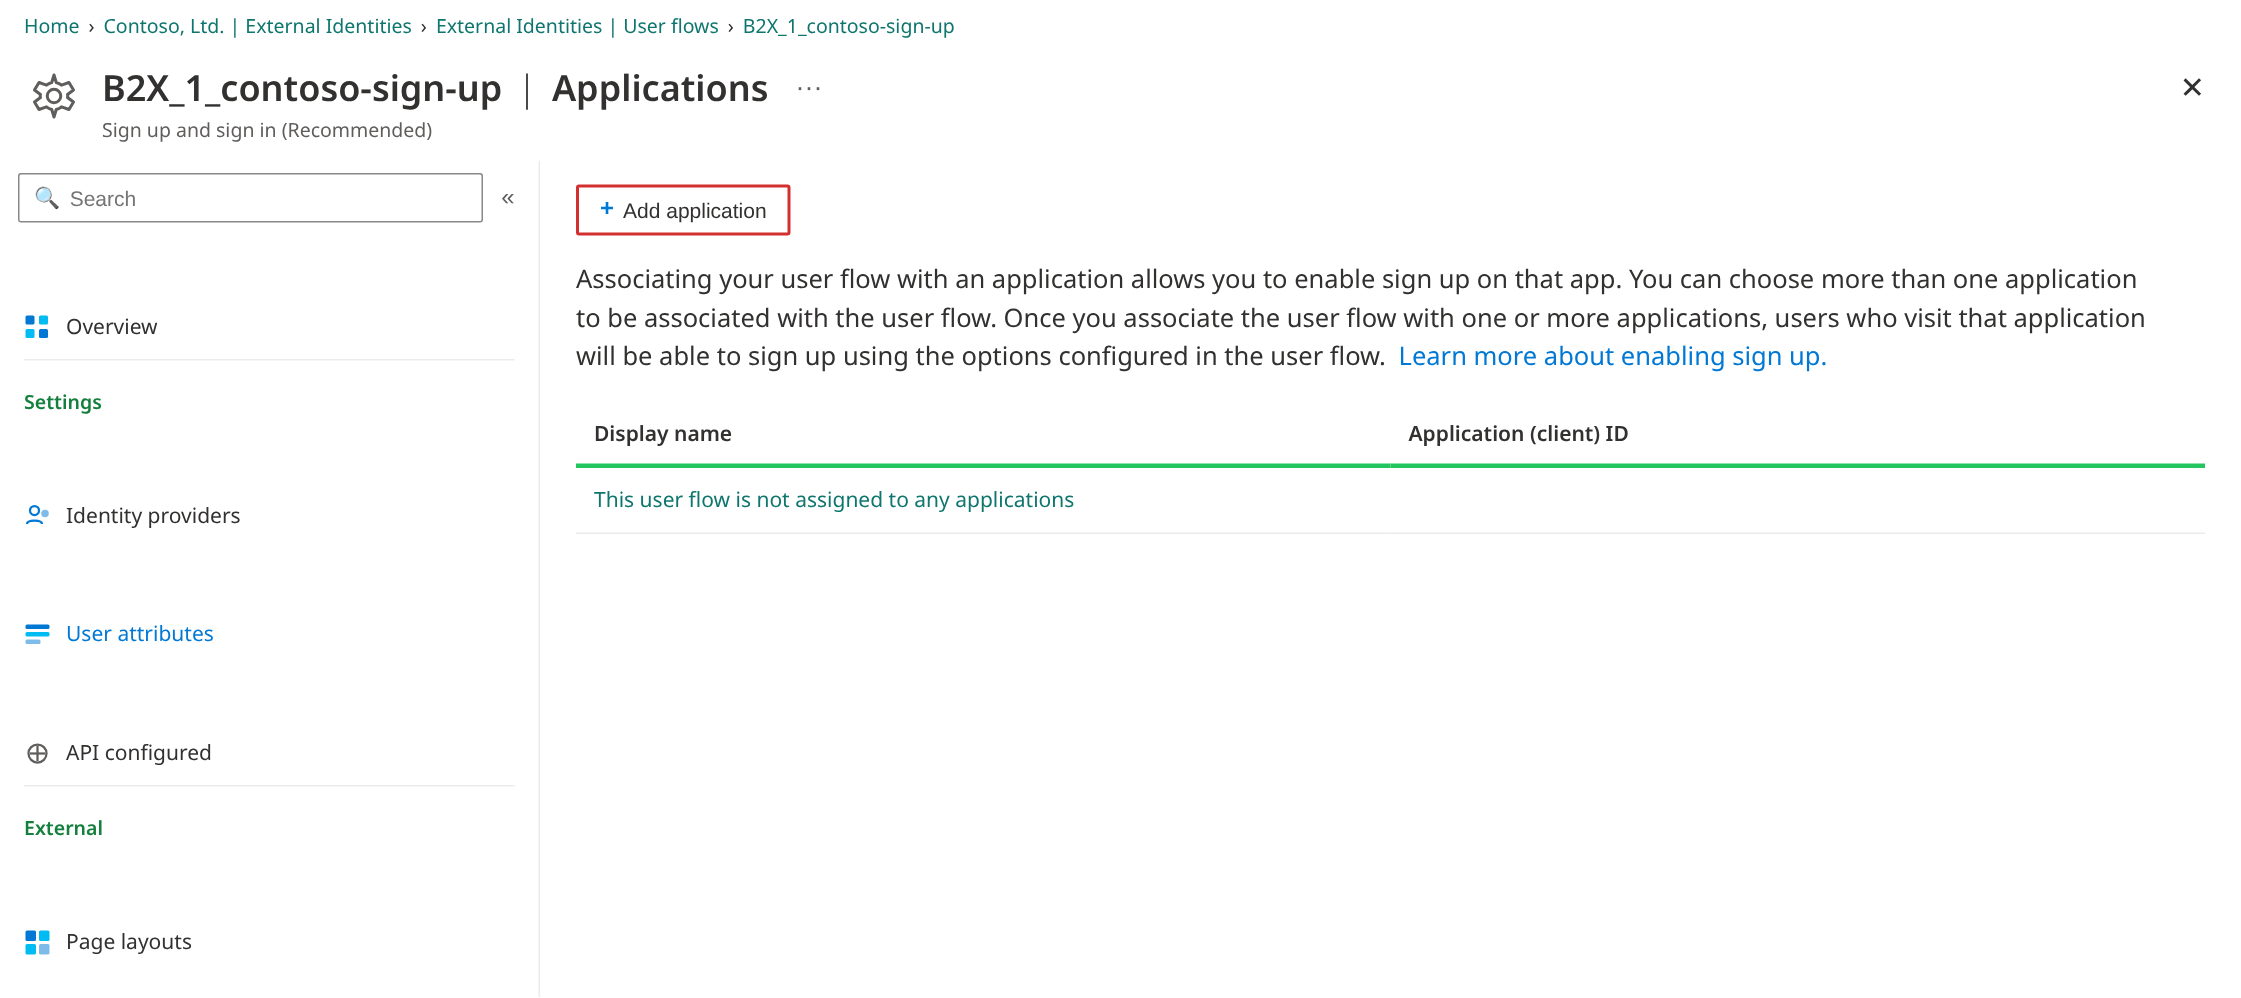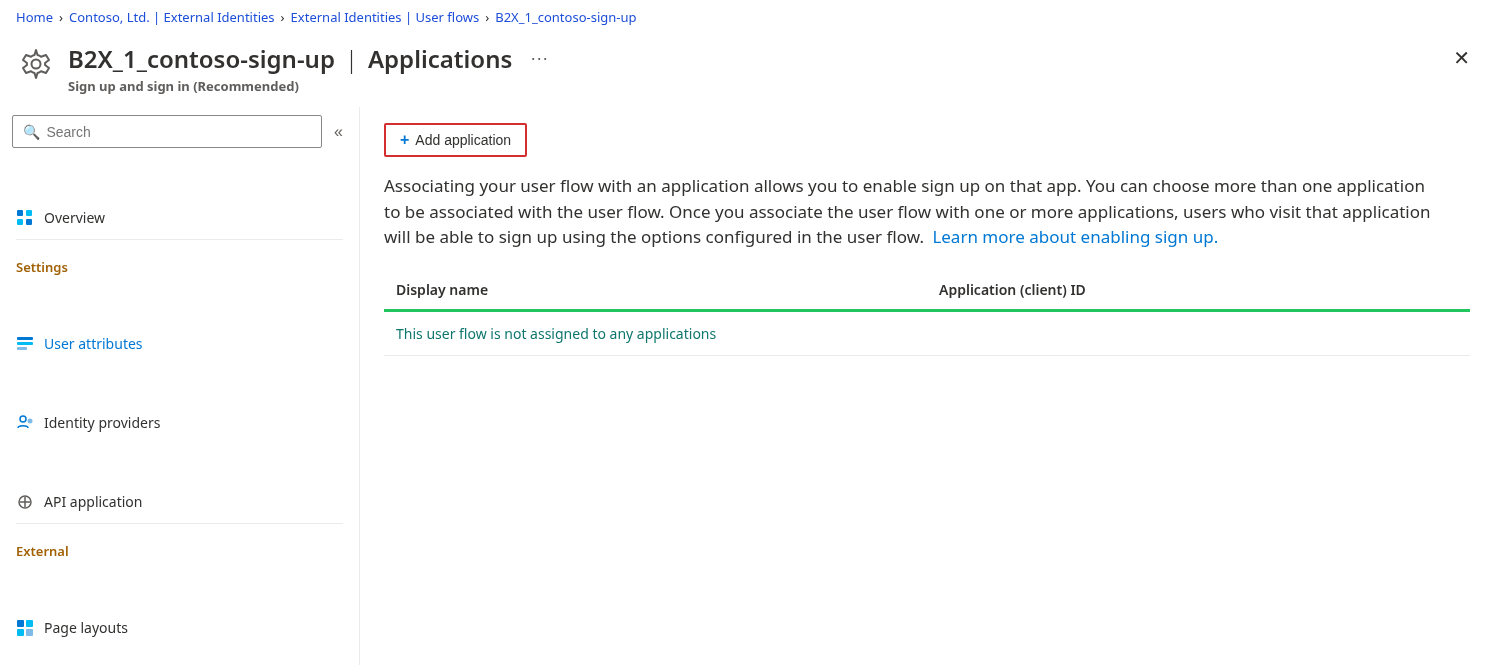--- a/index.html
+++ b/index.html
@@ -1,48 +1,48 @@
 <!DOCTYPE html>
 <html><head>
   <meta charset="utf-8">
   <style>
     * { box-sizing: border-box; margin: 0; padding: 0; }
     body { font-family: 'Segoe UI', system-ui, sans-serif; font-size: 14px; color: #323130; background: #fff; height: 665px; overflow: hidden; display: flex; flex-direction: column; }
 
     
     .breadcrumb { display: flex; align-items: center; padding: 8px 16px; font-size: 13px; color: #0078d4; flex-wrap: wrap; gap: 2px; }
     .breadcrumb span { color: #323130; margin: 0 4px; }
-    .breadcrumb a { color: #1d4ed8; text-decoration: none; cursor: pointer; }
+    .breadcrumb a { color: #0f766e; text-decoration: none; cursor: pointer; }
 
     
     .page-header { display: flex; align-items: flex-start; justify-content: space-between; padding: 8px 16px 12px 16px; }
     .page-header-left { display: flex; align-items: flex-start; gap: 12px; }
     .gear-icon-large { width: 40px; height: 40px; display: flex; align-items: center; justify-content: center; margin-top: 2px; }
     .gear-icon-large svg { width: 32px; height: 32px; }
     .page-title-block { display: flex; flex-direction: column; }
     .page-title { font-size: 24px; font-weight: 600; color: #323130; display: flex; align-items: center; gap: 10px; }
-    .page-subtitle { font-size: 13px; color: #605e5c; margin-top: 2px; font-weight: bold; }
+    .page-subtitle { font-size: 13px; color: #605e5c; margin-top: 2px; }
     .ellipsis-btn { background: none; border: none; cursor: pointer; font-size: 18px; color: #605e5c; padding: 4px 8px; }
     .close-btn { background: none; border: none; cursor: pointer; font-size: 20px; color: #323130; padding: 4px 8px; }
 
     
     .main-layout { display: flex; flex: 1; overflow: hidden; }
 
     
     .sidebar { width: 360px; min-width: 360px; border-right: 1px solid #edebe9; display: flex; flex-direction: column; overflow-y: auto; padding-bottom: 8px; }
     .search-container { padding: 8px 12px; display: flex; align-items: center; gap: 8px; }
     .search-input-wrapper { flex: 1; display: flex; align-items: center; border: 1px solid #8a8886; border-radius: 2px; padding: 6px 10px; gap: 6px; background: #fff; }
     .search-input-wrapper input { border: none; outline: none; font-size: 14px; width: 100%; color: #1d4ed8; }
     .collapse-btn { background: none; border: none; cursor: pointer; color: #605e5c; font-size: 16px; padding: 4px; }
 
     .sidebar-nav-item { display: flex; align-items: center; gap: 10px; padding: 8px 16px; cursor: pointer; font-size: 14px; color: #323130; margin-top: 44px; }
     .sidebar-nav-item.active { background: #edebe9; font-weight: 600; }
     .sidebar-nav-item a { color: #0078d4; text-decoration: none; }
 
-    .sidebar-section-label { font-size: 13px; font-weight: 600; color: #a16207; padding: 14px 16px 6px 16px; }
+    .sidebar-section-label { font-size: 13px; font-weight: 600; color: #15803d; padding: 14px 16px 6px 16px; }
     .sidebar-divider { border: none; border-top: 1px solid #edebe9; margin: 4px 16px; }
 
     
     .nav-icon { width: 18px; height: 18px; display: flex; align-items: center; justify-content: center; flex-shrink: 0; }
 
     
     .main-content { flex: 1; padding: 16px 24px; overflow-y: auto; }
     .toolbar { display: flex; align-items: center; gap: 12px; margin-bottom: 16px; }
     .add-btn { display: flex; align-items: center; gap: 6px; padding: 6px 14px; border: 2px solid #d32f2f; background: #fff; color: #323130; cursor: pointer; font-size: 14px; border-radius: 2px; }
     .add-btn .plus { font-size: 16px; font-weight: 600; color: #0078d4; }
@@ -116,48 +116,48 @@
       </span>
       <span>Overview</span>
     </div>
 
     <hr class="sidebar-divider">
     <div class="sidebar-section-label">Settings</div>
 
     <div class="sidebar-nav-item">
       <span class="nav-icon">
         <svg width="18" height="18" viewBox="0 0 18 18">
+          <circle cx="7" cy="5" r="3" fill="none" stroke="#0078d4" stroke-width="1.5"></circle>
+          <path d="M2 14c0-3 10-3 10 0" fill="none" stroke="#0078d4" stroke-width="1.5"></path>
+          <circle cx="14" cy="7" r="2.5" fill="#0078d4" opacity="0.5"></circle>
+        </svg>
+      </span>
+      <span>Identity providers</span>
+    </div>
+
+    <div class="sidebar-nav-item">
+      <span class="nav-icon">
+        <svg width="18" height="18" viewBox="0 0 18 18">
           <rect x="1" y="2" width="16" height="3" rx="1" fill="#0078d4"></rect>
           <rect x="1" y="7" width="16" height="3" rx="1" fill="#00bcf2"></rect>
           <rect x="1" y="12" width="10" height="3" rx="1" fill="#0078d4" opacity="0.5"></rect>
         </svg>
       </span>
       <a style="color:#0078d4; text-decoration:none;">User attributes</a>
     </div>
 
     <div class="sidebar-nav-item">
       <span class="nav-icon">
         <svg width="18" height="18" viewBox="0 0 18 18">
-          <circle cx="7" cy="5" r="3" fill="none" stroke="#0078d4" stroke-width="1.5"></circle>
-          <path d="M2 14c0-3 10-3 10 0" fill="none" stroke="#0078d4" stroke-width="1.5"></path>
-          <circle cx="14" cy="7" r="2.5" fill="#0078d4" opacity="0.5"></circle>
-        </svg>
-      </span>
-      <span>Identity providers</span>
-    </div>
-
-    <div class="sidebar-nav-item">
-      <span class="nav-icon">
-        <svg width="18" height="18" viewBox="0 0 18 18">
           <circle cx="9" cy="9" r="6" fill="none" stroke="#605e5c" stroke-width="1.5"></circle>
           <line x1="4" y1="9" x2="14" y2="9" stroke="#605e5c" stroke-width="1.5"></line>
           <line x1="9" y1="4" x2="9" y2="14" stroke="#605e5c" stroke-width="1.5"></line>
         </svg>
       </span>
-      <span>API application</span>
+      <span>API configured</span>
     </div>
 
     <hr class="sidebar-divider">
     <div class="sidebar-section-label">External</div>
 
     <div class="sidebar-nav-item">
       <span class="nav-icon">
         <svg width="18" height="18" viewBox="0 0 18 18">
           <rect x="1" y="1" width="7" height="7" rx="1" fill="#0078d4"></rect>
           <rect x="10" y="1" width="7" height="7" rx="1" fill="#00bcf2"></rect>

